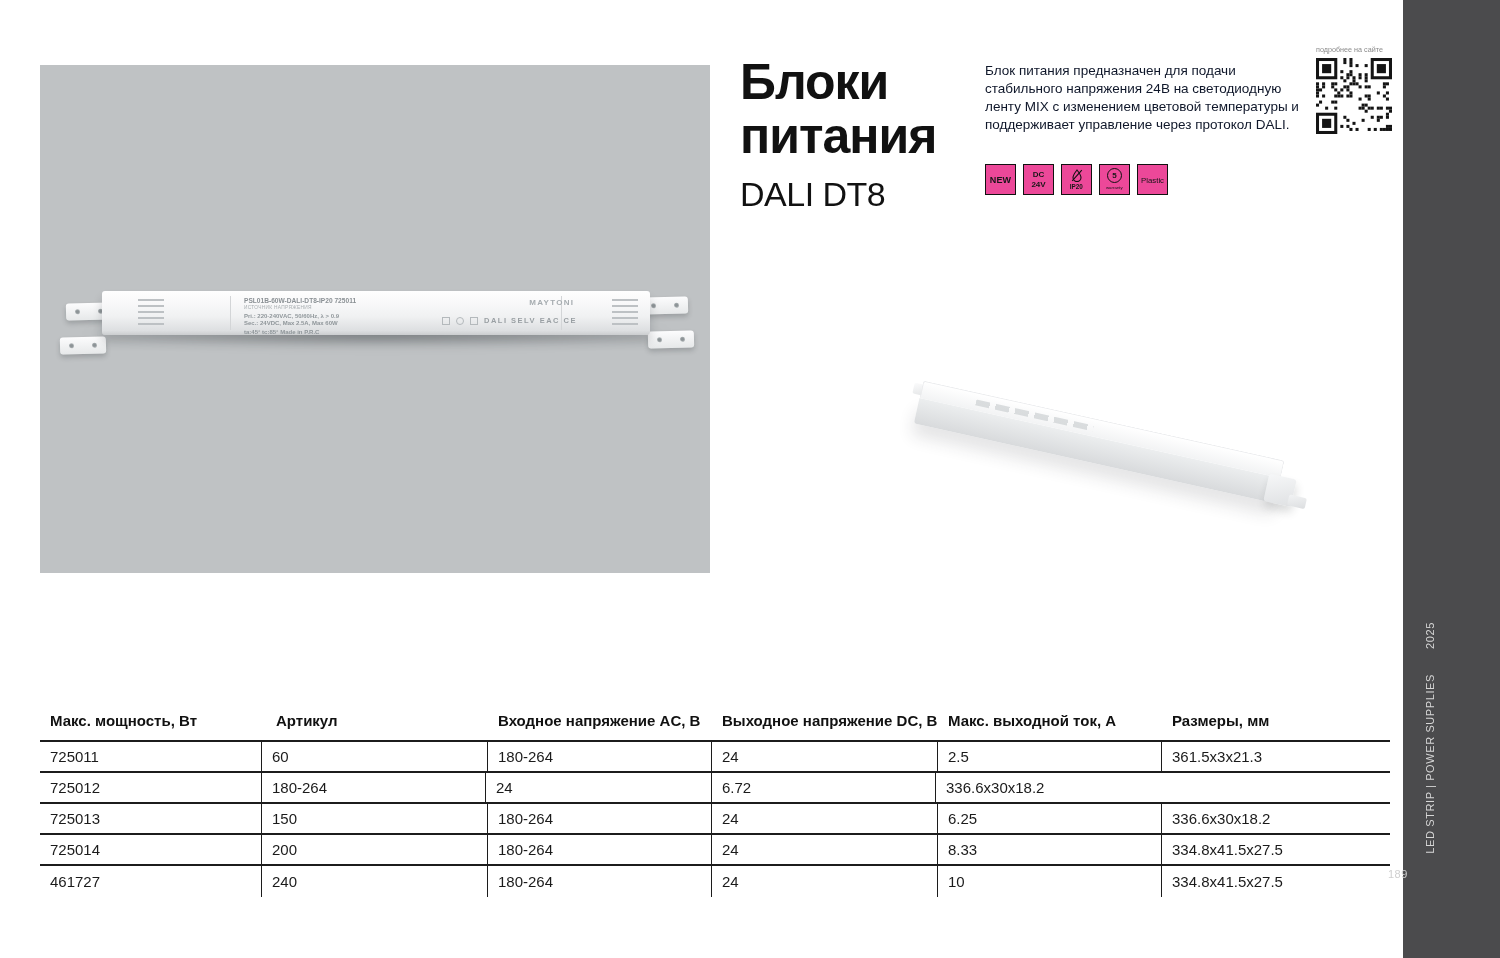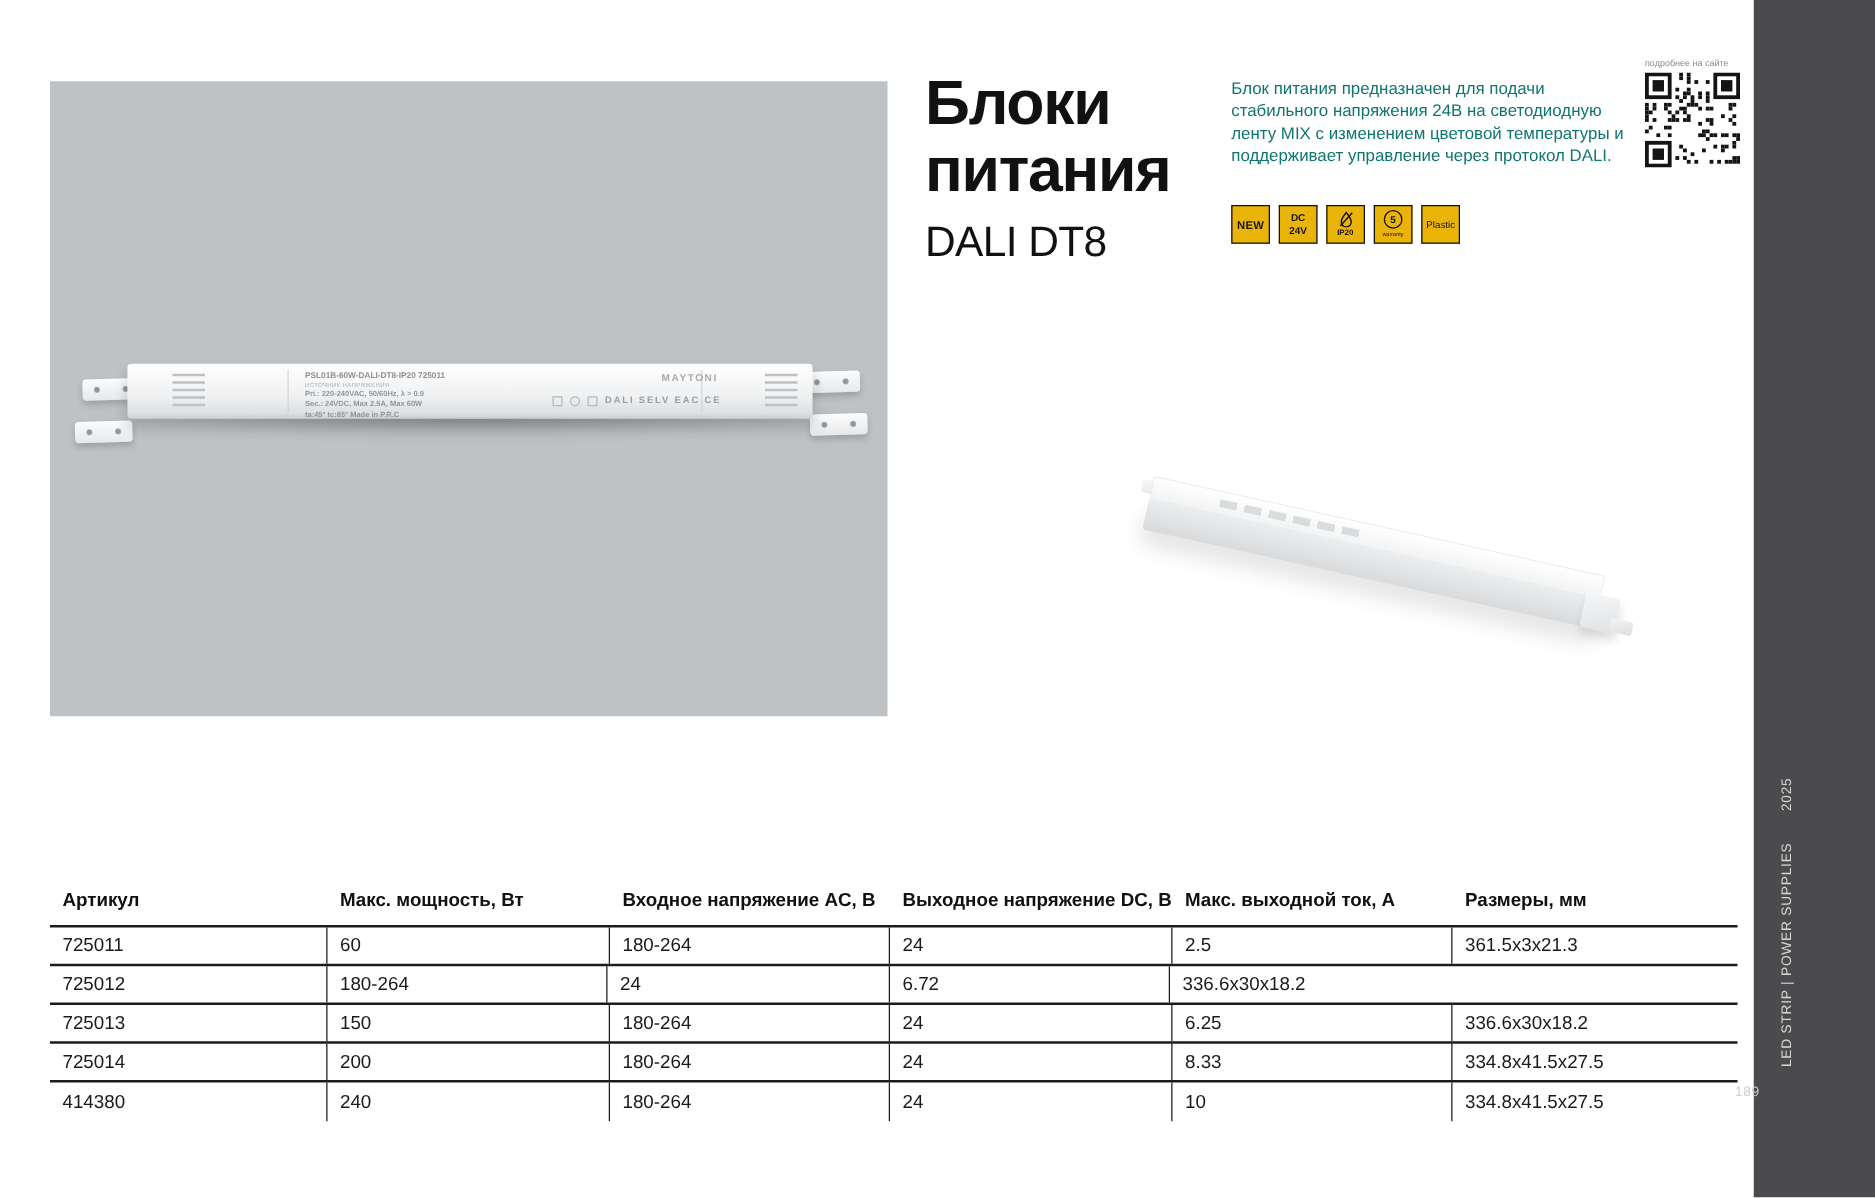--- a/index.html
+++ b/index.html
@@ -43,26 +43,26 @@
   .brand { position:absolute; right:76px; top:7px; font-size:10px; font-weight:bold;
            letter-spacing:1.6px; color:#a6acb0; transform:scale(.8); transform-origin:right top; }
 
   
   .title-block { position:absolute; left:740px; top:55px; }
   .title-block h1 { font-size:50px; line-height:54px; font-weight:bold; letter-spacing:-1px; color:#111; }
   .subtitle { margin-top:12px; font-size:34px; font-weight:400; letter-spacing:-.5px; color:#111; }
 
   
   .desc { position:absolute; left:985px; top:62px; width:322px; font-size:13.5px;
-          line-height:1.33; color:#0f766e; }
+          line-height:1.33; color:#0f172a; }
 
   
   .badges { position:absolute; left:985px; top:164px; display:flex; gap:7px; }
   .badge { width:31px; height:31px; border:1.3px solid #111; display:flex; flex-direction:column;
-           align-items:center; justify-content:center; background:#eab308; }
+           align-items:center; justify-content:center; background:#ec4899; }
   .badge .b1 { font-size:9px; font-weight:600; letter-spacing:.2px; }
   .badge .b2l { font-size:8px; font-weight:700; line-height:1.15; }
   .badge .bcap { font-size:7px; font-weight:600; margin-top:1px; transform:scale(.9); }
   .badge .circ { width:15px; height:15px; border:1.2px solid #111; border-radius:50%;
                  font-size:8px; font-weight:700; display:flex; align-items:center; justify-content:center; }
   .badge .bcap2 { font-size:8px; transform:scale(.55); margin-top:0; white-space:nowrap; }
   .badge .b5 { font-size:8.5px; transform:scale(.92); }
 
   
   .qr-wrap { position:absolute; left:1316px; top:44px; width:80px; }
@@ -319,22 +319,22 @@
           <div class="dashes"></div>
         </div>
       <div class="ang-front"></div>
       <div class="ang-endcap"></div>
       <div class="ang-tab"></div>
     </div>
   </div>
 
   <div class="spec-table">
     <div class="thead">
+        <div class="th c1">Макс. мощность, Вт</div>
         <div class="th c0">Артикул</div>
-        <div class="th c1">Макс. мощность, Вт</div>
         <div class="th c2">Входное напряжение AC, В</div>
         <div class="th c3">Выходное напряжение DC, В</div>
         <div class="th c4">Макс. выходной ток, А</div>
         <div class="th c5">Размеры, мм</div>
       </div>
     <div class="tbody">
         <div class="tr">
           <div class="td c0">725011</div>
           <div class="td c1">60</div>
           <div class="td c2">180-264</div>
@@ -359,21 +359,21 @@
         </div>
         <div class="tr">
           <div class="td c0">725014</div>
           <div class="td c1">200</div>
           <div class="td c2">180-264</div>
           <div class="td c3">24</div>
           <div class="td c4">8.33</div>
           <div class="td c5">334.8x41.5x27.5</div>
         </div>
         <div class="tr">
-          <div class="td c0">414380</div>
+          <div class="td c0">461727</div>
           <div class="td c1">240</div>
           <div class="td c2">180-264</div>
           <div class="td c3">24</div>
           <div class="td c4">10</div>
           <div class="td c5">334.8x41.5x27.5</div>
         </div>
       </div>
   </div>
 
   <div class="sidebar"></div>

